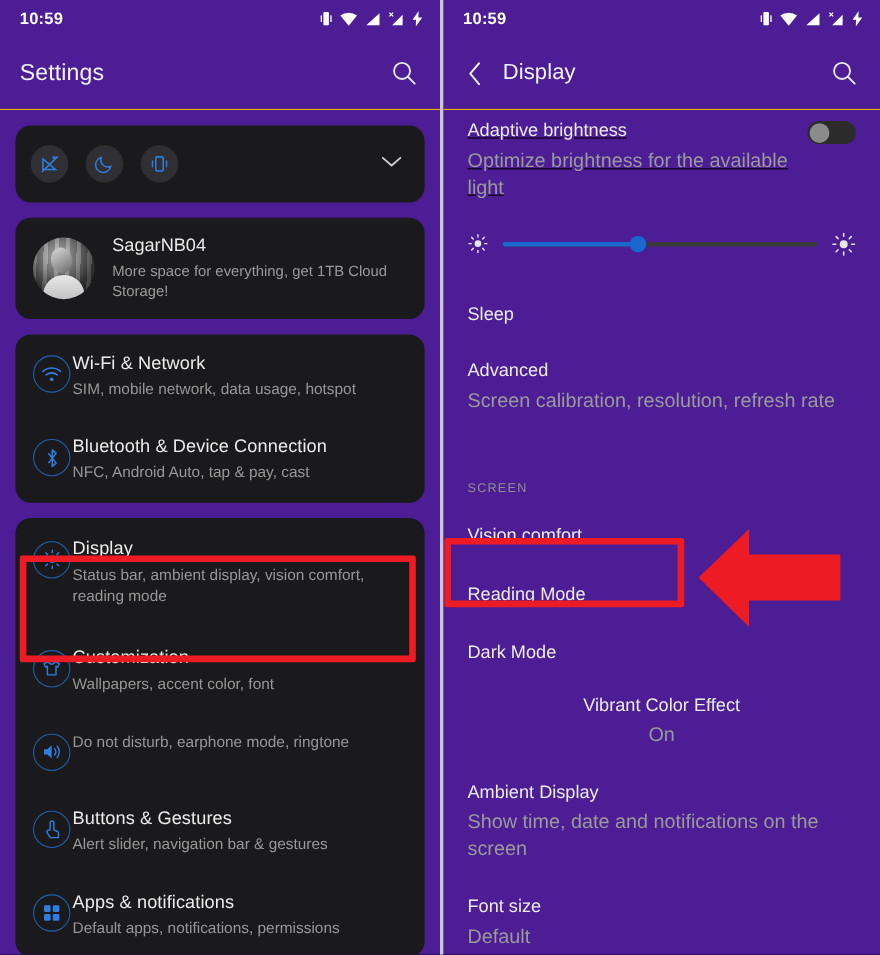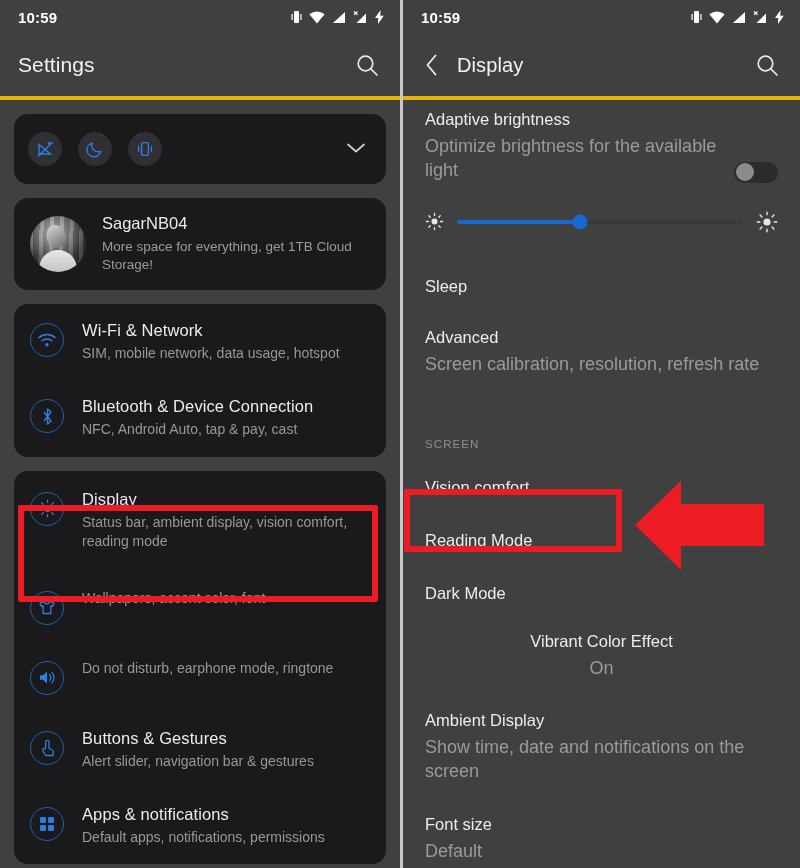--- a/index.html
+++ b/index.html
@@ -3,38 +3,38 @@
 <meta charset="utf-8">
 <style>
   * { margin:0; padding:0; box-sizing:border-box; }
   html,body {
     width:800px; height:868px;
     background:#000;
     font-family:"Liberation Sans", sans-serif;
     overflow:hidden;
   }
   .screens { display:flex; width:800px; height:868px; }
-  .panel { position:relative; width:400px; height:868px; background:#404040; overflow:hidden; }
+  .panel { position:relative; width:400px; height:868px; background:#4c1d95; overflow:hidden; }
   .panel.right { border-left:3px solid #c9c9c9; }
 
   
   .statusbar {
     height:34px; display:flex; align-items:center;
     justify-content:space-between;
     padding:0 16px 0 18px;
   }
   .clock { color:#fff; font-size:15px; font-weight:700; letter-spacing:.2px; }
   .sysicons { display:flex; align-items:center; gap:7px; }
   .sysicons svg { display:block; }
 
   
   .appbar {
     height:66px; display:flex; align-items:center;
     padding:0 20px 0 18px; gap:14px;
-    border-bottom:4px solid #eab308;
+    border-bottom:1px solid #eab308;
   }
   .appbar .title { color:#f2f2f2; font-size:21px; font-weight:400; flex:1; letter-spacing:.1px; }
   .appbar.right .title { font-size:20px; }
   .backbtn { width:22px; height:22px; display:flex; align-items:center; justify-content:center; }
   .searchbtn { width:26px; height:26px; display:flex; align-items:center; justify-content:center; }
 
   
   .cards { padding:14px 14px 0 14px; }
   .card { background:#1a1a1c; border-radius:14px; margin-bottom:14px; }
 
@@ -63,37 +63,37 @@
     background:linear-gradient(160deg,#d8d8d8,#6e6e6e);
   }
   .avatar .bg {
     position:absolute; inset:0;
     background:repeating-linear-gradient(92deg, rgba(255,255,255,.10) 0 4px, rgba(0,0,0,.18) 4px 10px);
   }
   .acct-text { min-width:0; }
   .acct-name { color:#eaeaea; font-size:16.5px; margin-bottom:5px; }
   .acct-sub { color:#9a9a9a; font-size:13.5px; line-height:1.35; }
 
-  .row { display:flex; align-items:flex-start; padding:17px 16px; gap:18px; }
+  .row { display:flex; align-items:flex-start; padding:17px 16px; gap:2px; }
   .ic {
     width:34px; height:34px; border-radius:50%; flex:none;
     border:1.3px solid #1f5fb0;
     display:flex; align-items:center; justify-content:center;
     margin-top:2px;
   }
   .r-title { color:#ececec; font-size:16.5px; margin-bottom:4px; letter-spacing:.1px; }
   .r-sub { color:#979797; font-size:14px; line-height:1.36; }
 
   
   .rcontent { padding:0 22px; }
   .sect { color:#8f8f8f; font-size:11.5px; letter-spacing:1.1px; padding:26px 0 12px 0; }
   .ritem { padding:10px 0 12px 0; position:relative; }
   .ri-title { color:#ececec; font-size:16.5px; }
   .ri-sub { color:#9a9a9a; font-size:18px; margin-top:5px; line-height:1.35; }
-  .ritem.withtoggle { display:flex; align-items:flex-end; gap:12px; }
+  .ritem.withtoggle { display:flex; align-items:flex-start; gap:12px;text-decoration:underline; }
   .ritem.withtoggle .txt { flex:1; }
 
   .toggle {
     width:44px; height:21px; border-radius:11px;
     background:#2b2b2b; position:relative; flex:none;
   }
   .toggle .knob {
     position:absolute; top:1.5px; left:1.5px;
     width:18px; height:18px; border-radius:50%; background:#8b8b8b;
   }
@@ -235,20 +235,21 @@
             <div class="r-sub">Status bar, ambient display, vision comfort, reading mode</div>
           </div>
         </div>
         <div class="row">
           <div class="ic">
             <svg width="18" height="17" viewBox="0 0 18 17">
               <path d="M6.4 2.2 2 4.4l1.4 3 1.7-.7v7.8h7.8V6.7l1.7.7 1.4-3-4.4-2.2a2.6 2.6 0 0 1-5.2 0Z" fill="none" stroke="#2f7de0" stroke-width="1.3" stroke-linejoin="round"></path>
             </svg>
           </div>
           <div>
+            <div class="r-title">Customization</div>
             <div class="r-sub">Wallpapers, accent color, font</div>
           </div>
         </div>
         <div class="row">
           <div class="ic">
             <svg width="19" height="17" viewBox="0 0 19 17">
               <path d="M2 6.2h3L9 2.6v11.8L5 10.8H2Z" fill="#2f7de0"></path>
               <path d="M11.6 5.6a4.6 4.6 0 0 1 0 5.8M14 3.4a7.8 7.8 0 0 1 0 10.2" fill="none" stroke="#2f7de0" stroke-width="1.3" stroke-linecap="round"></path>
             </svg>
           </div>

